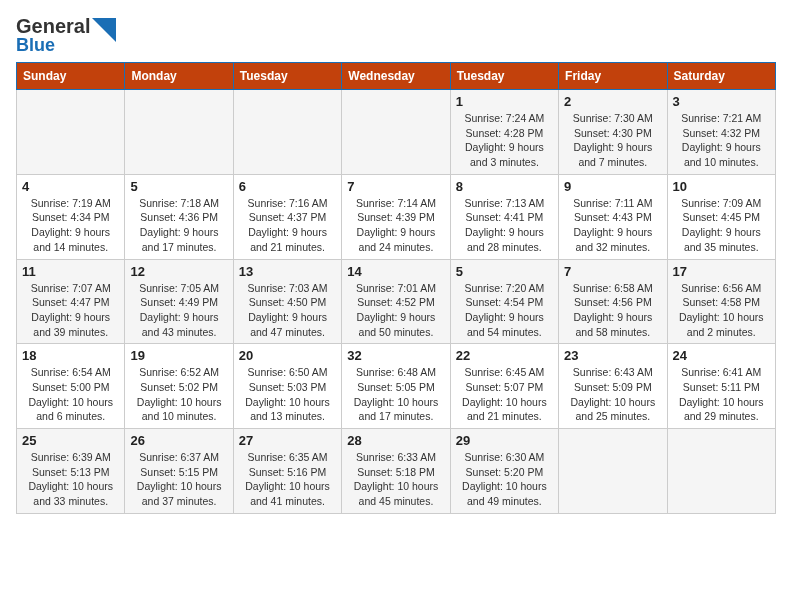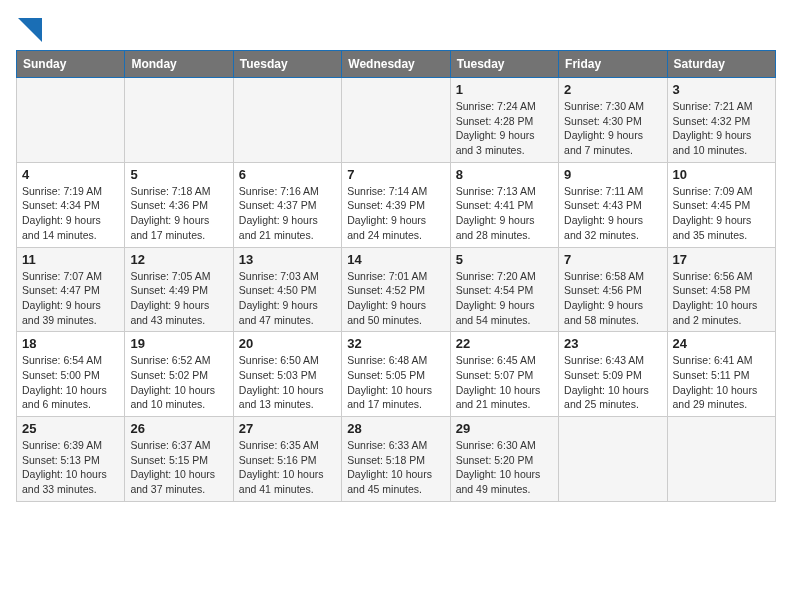--- a/index.html
+++ b/index.html
@@ -58,34 +58,39 @@
       font-weight: bold;
       font-size: 13px;
       color: #222;
       display: block;
       margin-bottom: 2px;
     }
     .day-info {
       color: #333;
       font-size: 10.5px;
       line-height: 1.4;
+      text-align: center;
     }
     .empty-cell {
       background: #f9f9f9;
     }
     tr:nth-child(even) td { background: #fff; }
     tr:nth-child(odd) td { background: #f5f5f5; }
-    .calendar-table thead tr th { background: #737373; }
+    .calendar-table thead tr th { background: #c2410c; }
   </style>
 </head>
 <body>
 
 <div class="header-section">
   <div class="logo">
   <div style="display:flex;align-items:flex-start;">
+    <div style="line-height:1;">
+      <div style="font-size:20px;font-weight:bold;color:#333;font-family:Arial;">General</div>
+      <div style="font-size:18px;font-weight:bold;color:#1a6eb5;font-family:Arial;">Blue</div>
+    </div>
     <div style="width:0;height:0;border-left:12px solid transparent;border-top:12px solid #1a6eb5;border-right:12px solid #1a6eb5;border-bottom:12px solid transparent;margin-left:2px;margin-top:2px;"></div>
   </div>
 </div>
   <div class="title-section">
     <div class="month-title"></div>
     <div class="location-title"></div>
   </div>
 </div>
 
 <table class="calendar-table">

